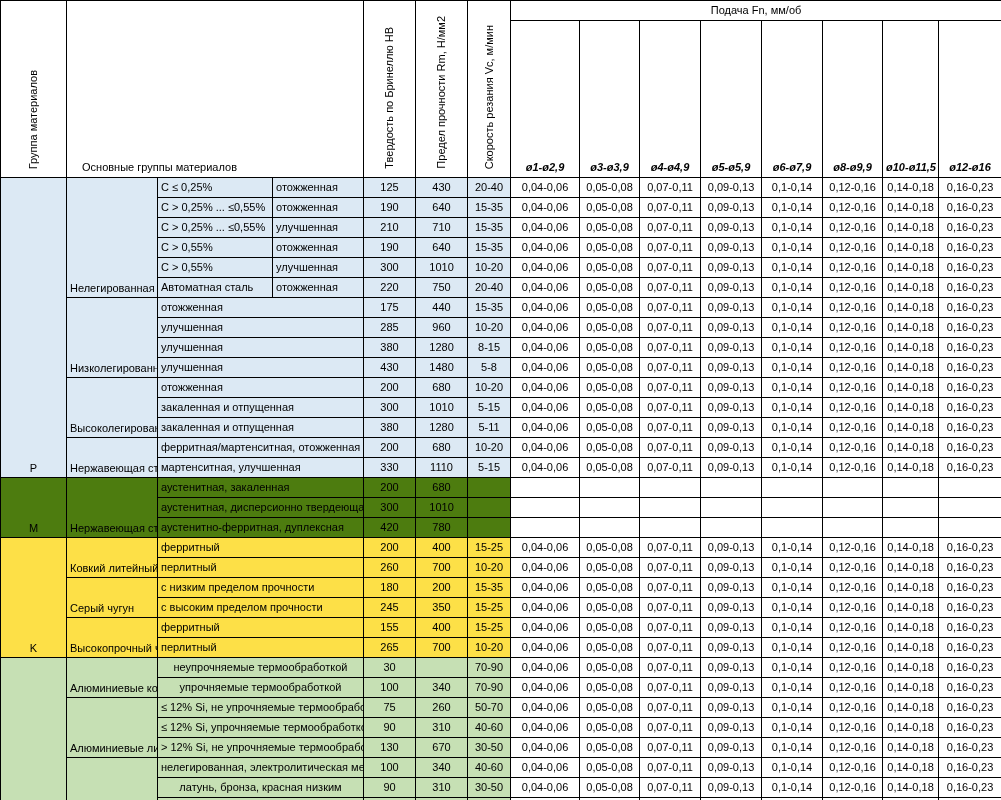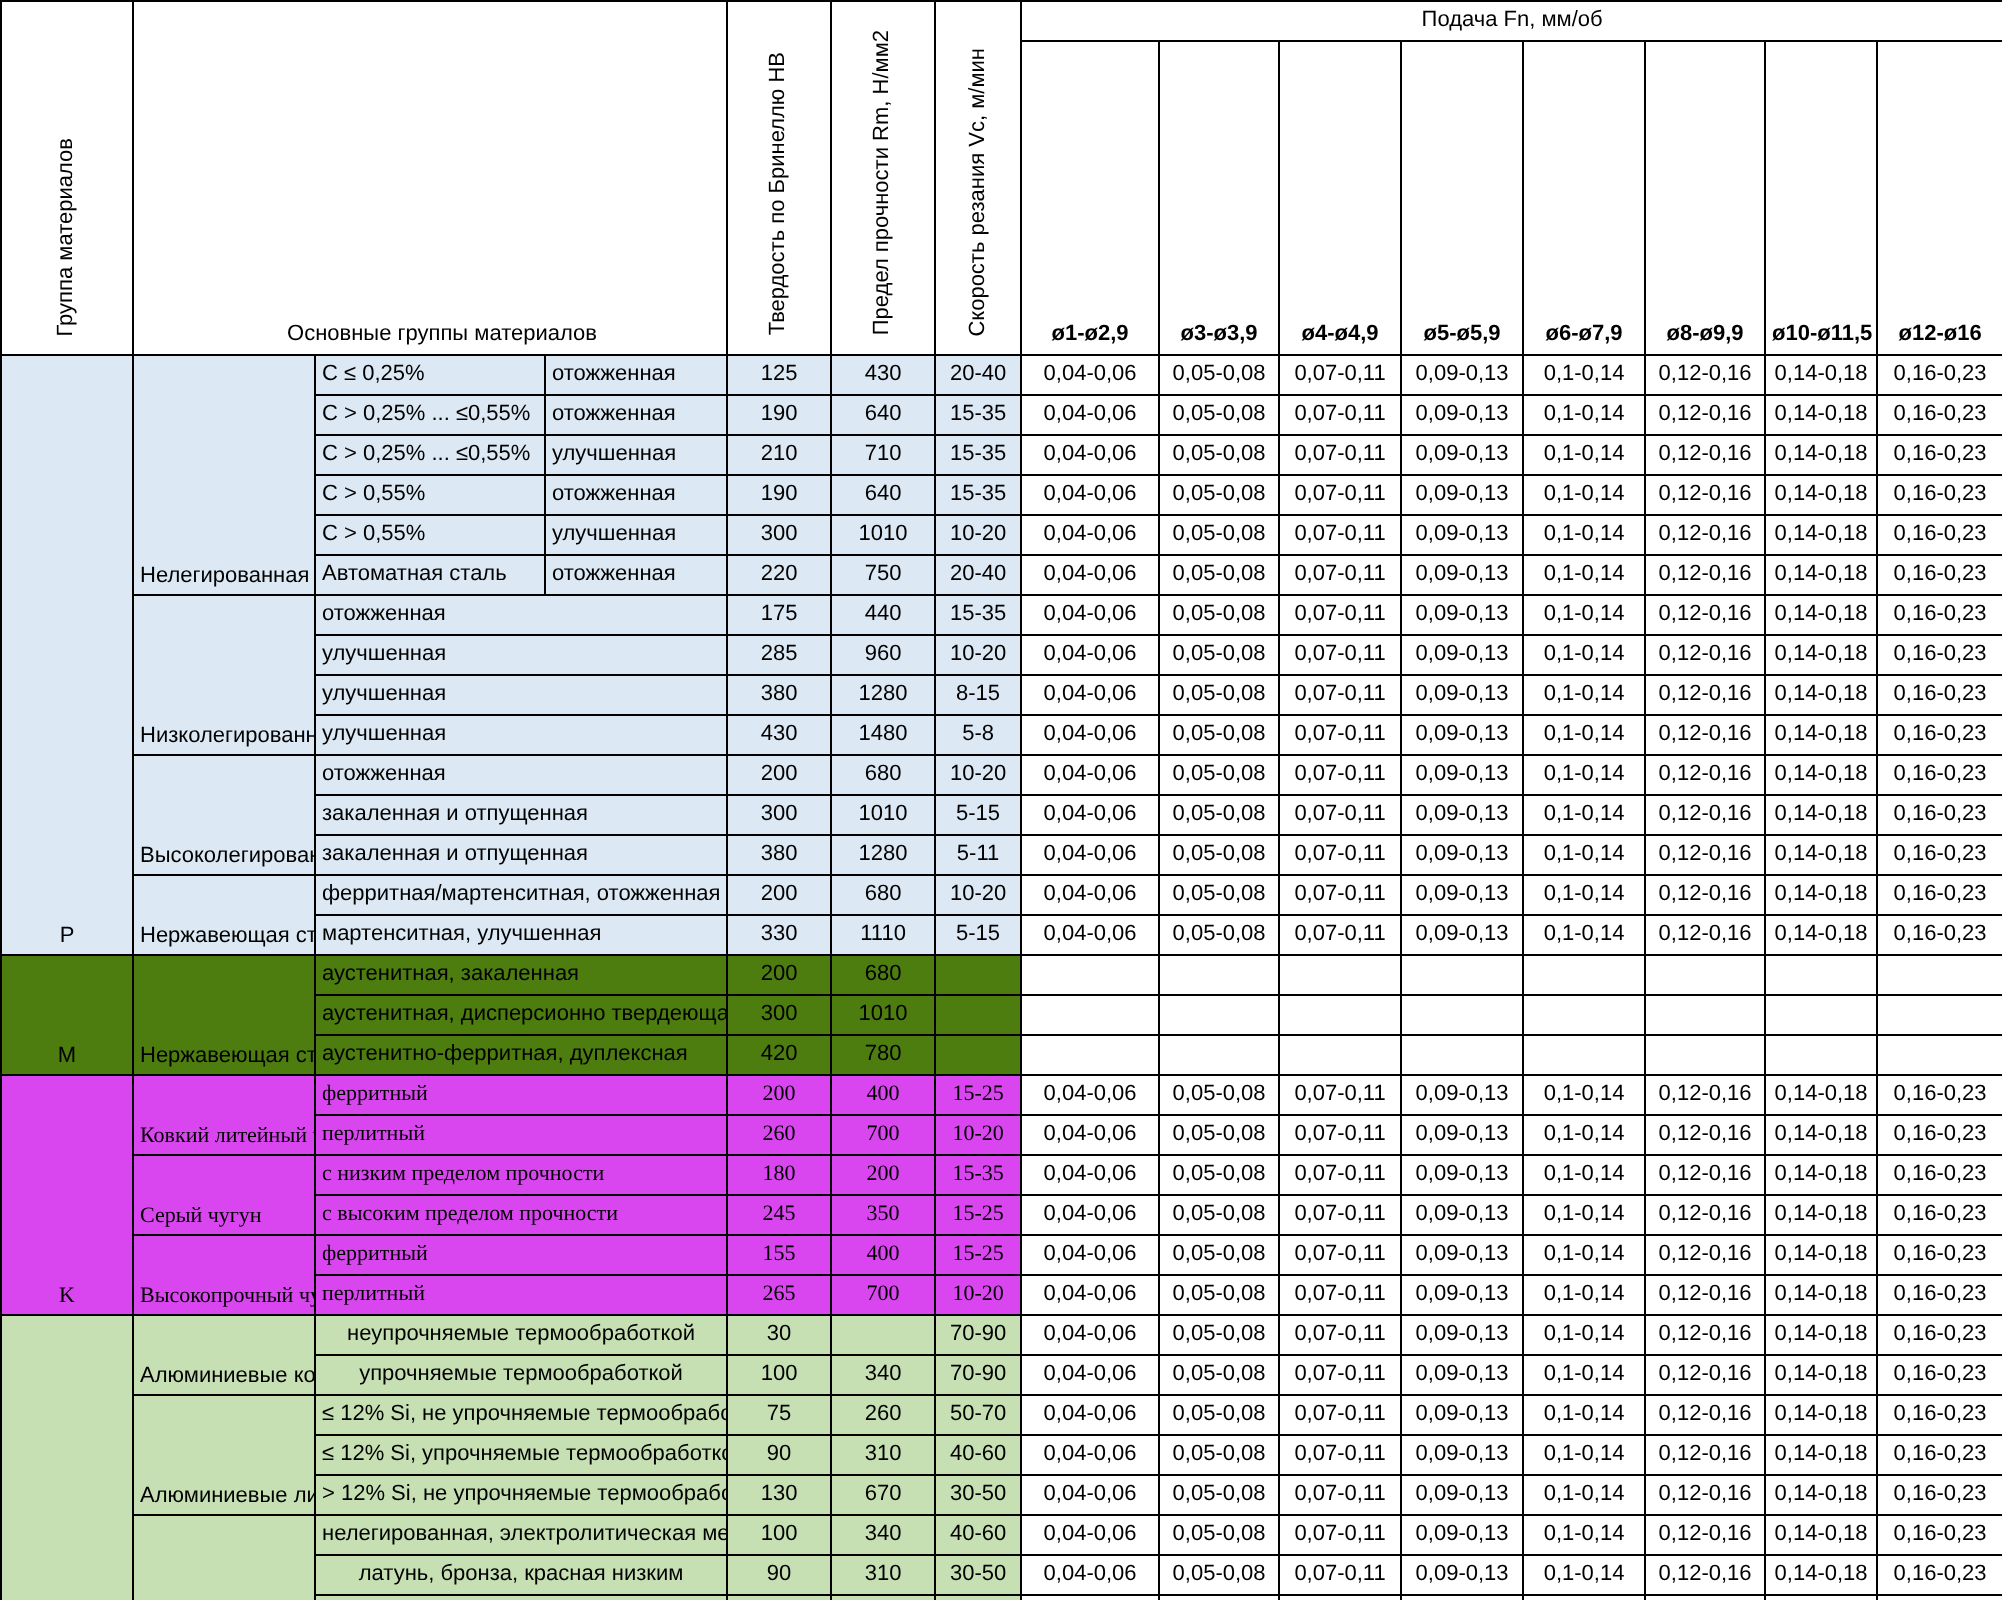--- a/index.html
+++ b/index.html
@@ -15,38 +15,38 @@
     border:1px solid #000;
     padding:0 3px;
     overflow:hidden;
     white-space:nowrap;
     font-weight:normal;
     line-height:13px;
     height:19px;
     background:#fff;
   }
   
-  tr.diam-row th { height:153px; vertical-align:bottom; text-align:center; font-weight:bold; padding-bottom:3px; }
+  tr.diam-row th { height:153px; vertical-align:bottom; text-align:center; font-weight:bold; padding-bottom:3px;font-style:italic; }
   th.feed-title { text-align:center; vertical-align:middle; height:19px; }
   th.rot { vertical-align:bottom; text-align:center; padding-bottom:5px; }
   th.rot .vert {
     writing-mode:vertical-rl;
     transform:rotate(180deg);
     white-space:nowrap;
     display:inline-block;
   }
-  th.main-groups { vertical-align:bottom; text-align:center; padding-bottom:3px;padding-left:15px; }
+  th.main-groups { vertical-align:bottom; text-align:left; padding-bottom:3px;padding-left:15px; }
   
   td.num { text-align:center; }
   td.spec { text-align:left; }
   td.subgroup { vertical-align:bottom; text-align:left; padding-bottom:2px; }
   td.group-letter { vertical-align:bottom; text-align:center; padding-bottom:2px; }
   td.c-p { background:#DCE9F4; }
   td.c-m { background:#4d7c0f; }
-  td.c-k { background:#d946ef;font-family:Liberation Serif, serif; }
+  td.c-k { background:#fde047; }
   td.c-n { background:#C6E0B4;text-align:center; }
   td.feed { background:#fff; }
 </style>
 </head>
 <body>
 
 <div class="sheet">
   <table>
     <colgroup>
       <col style="width:66px">

